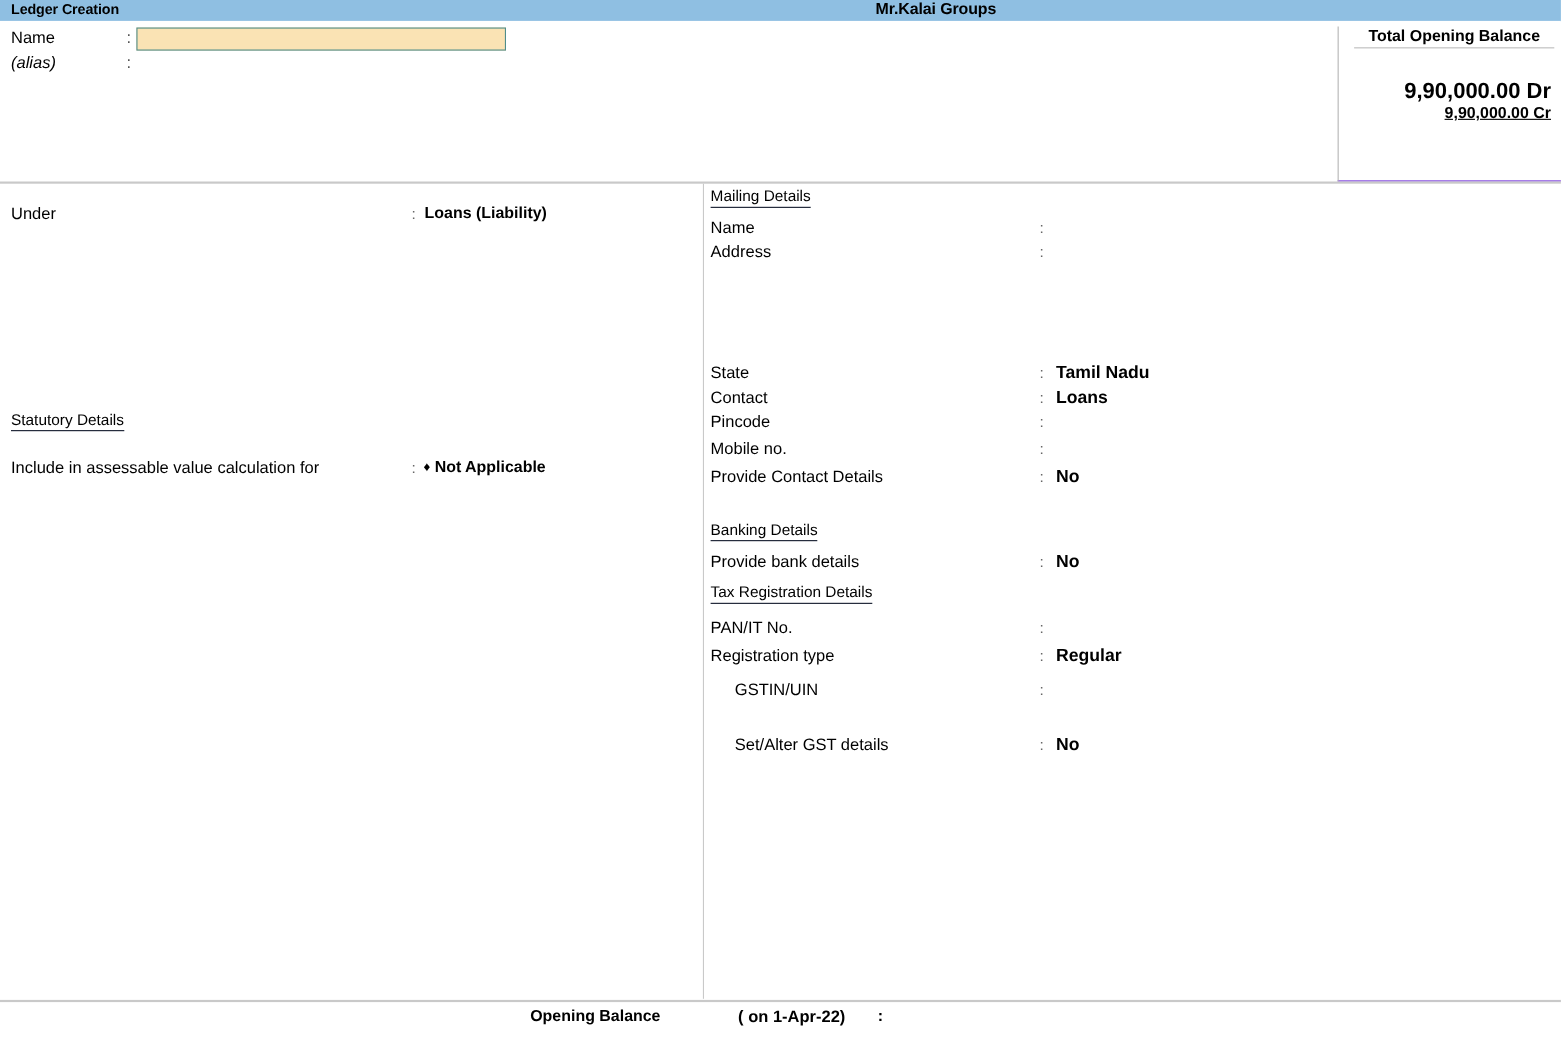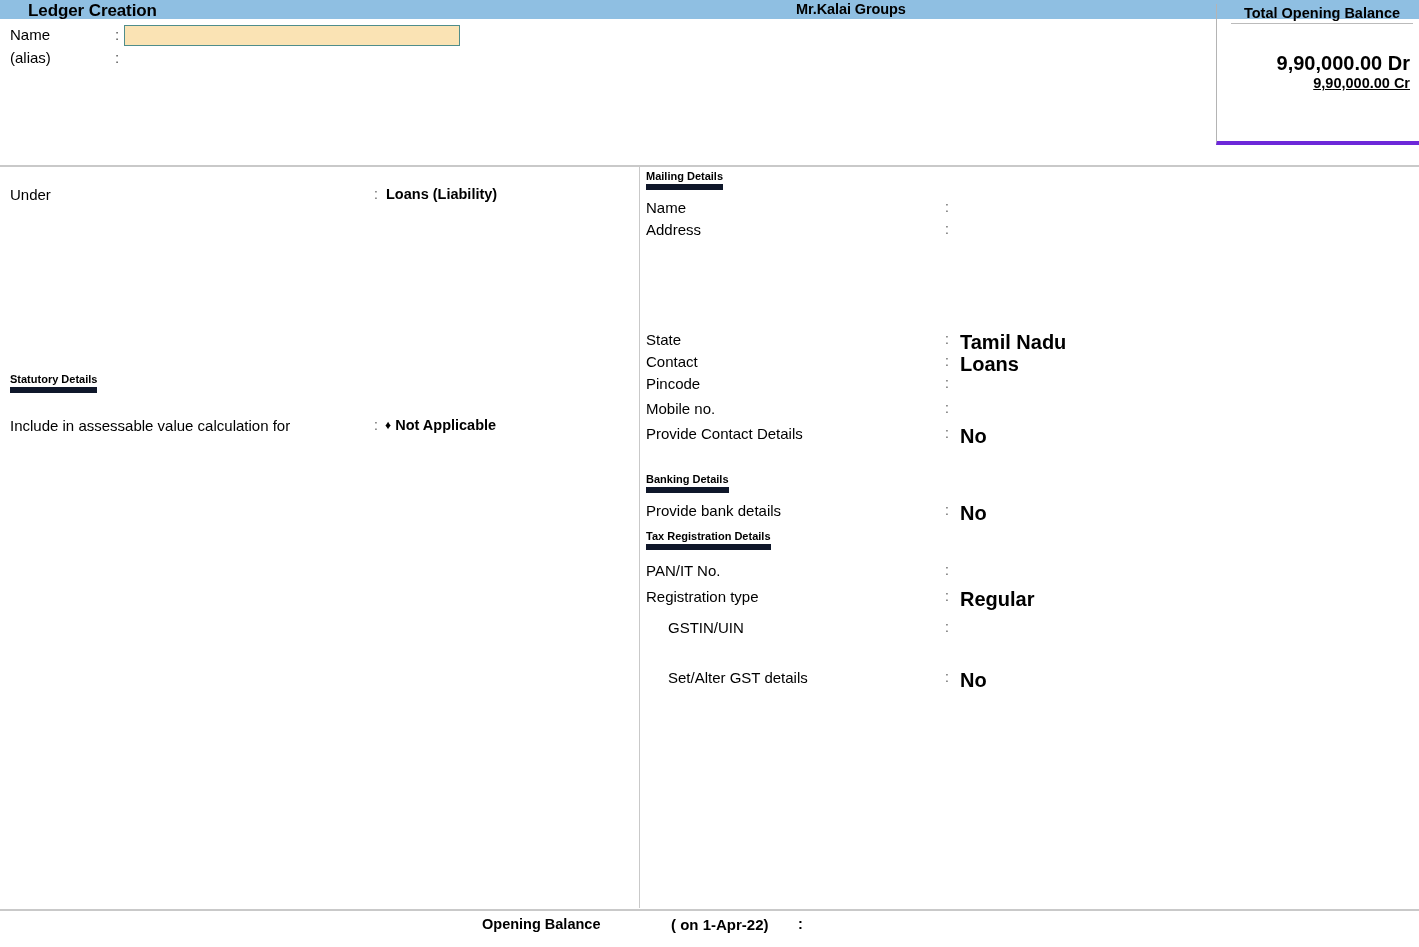--- a/index.html
+++ b/index.html
@@ -23,23 +23,22 @@
     left: 0; top: 0;
     width: 1419px; height: 20px;
     background: #8fbfe2;
     border-bottom: 1px solid #ffffff;
     box-sizing: border-box;
   }
   #title-bar .screen-title {
     position: absolute;
     left: 10px; top: 1px;
     font-weight: bold;
-    font-size: 17px;
+    font-size: 13px;
     letter-spacing: -0.1px;
-    margin-left: 18px;
   }
   #title-bar .company-title {
     position: absolute;
     left: 796px; top: 1px;
     font-weight: bold;
     font-size: 14.5px;
     letter-spacing: -0.1px;
   }
 
   
@@ -50,20 +49,21 @@
   }
   .name-label {
     position: absolute;
     left: 10px; top: 6px;
     font-size: 15px;
   }
   .alias-label {
     position: absolute;
     left: 10px; top: 29px;
     font-size: 15px;
+    font-style: italic;
     text-align: right;
   }
   .name-colon {
     position: absolute;
     left: 115px; top: 6px;
     color: #555;
   }
   .alias-colon {
     position: absolute;
     left: 115px; top: 29px;
@@ -88,24 +88,24 @@
     background: transparent;
     border: none;
     font-family: "Liberation Sans", sans-serif;
     font-size: 14px;
     outline: none;
   }
 
   
   #tob-panel {
     position: absolute;
-    left: 1216px; top: 4px;
+    left: 1216px; top: 24px;
     width: 203px; height: 141px;
     border-left: 1px solid #b4b4b4;
-    border-bottom: 4px solid #6d28d9;
+    border-bottom: 1px solid #6d28d9;
     box-sizing: border-box;
   }
   #tob-panel .tob-heading {
     position: absolute;
     left: 14px; top: 1px;
     width: 182px;
     font-weight: bold;
     font-size: 14.5px;
     text-align: center;
     padding-bottom: 2px;
@@ -164,24 +164,24 @@
   }
   .field .f-value {
     position: absolute;
     top: 0;
     font-weight: bold;
     font-size: 14.5px;
   }
 
   .section-head {
     position: absolute;
-    font-weight: bold;
-    font-size: 11px;
+    font-weight: normal;
+    font-size: 14px;
     padding-bottom: 2px;
-    border-bottom: 6px solid #0f172a;
+    border-bottom: 1px solid #0f172a;
     white-space: nowrap;
   }
 
   
   #left-pane { position: absolute; left: 0; top: 167px; width: 639px; height: 741px; }
   #f-under { left: 10px; top: 19px; width: 620px; }
   #f-under .f-colon { left: 364px; }
   #f-under .f-value { left: 376px; }
 
   #sec-statutory { left: 10px; top: 206px; }
@@ -194,21 +194,21 @@
   
   #right-pane { position: absolute; left: 640px; top: 167px; width: 779px; height: 741px; }
 
   #sec-mailing { left: 6px; top: 3px; }
   #sec-banking { left: 6px; top: 306px; }
   #sec-tax     { left: 6px; top: 363px; }
 
   .rfield { position: absolute; height: 20px; white-space: nowrap; }
   .rfield .f-label { position: absolute; left: 0; top: 0; font-size: 15px; }
   .rfield .f-colon { position: absolute; left: 299px; top: 0; color: #666; font-size: 14px; }
-  .rfield .f-value { position: absolute; left: 314px; top: 0; font-weight: bold; font-size: 20px; }
+  .rfield .f-value { position: absolute; left: 314px; top: 0; font-weight: bold; font-size: 16px; }
 
   #rf-name     { left: 6px; top: 32px; }
   #rf-address  { left: 6px; top: 54px; }
   #rf-state    { left: 6px; top: 164px; }
   #rf-country  { left: 6px; top: 186px; }
   #rf-pincode  { left: 6px; top: 208px; }
   #rf-mobile   { left: 6px; top: 233px; }
   #rf-contact  { left: 6px; top: 258px; }
   #rf-bank     { left: 6px; top: 335px; }
   #rf-pan      { left: 6px; top: 395px; }

